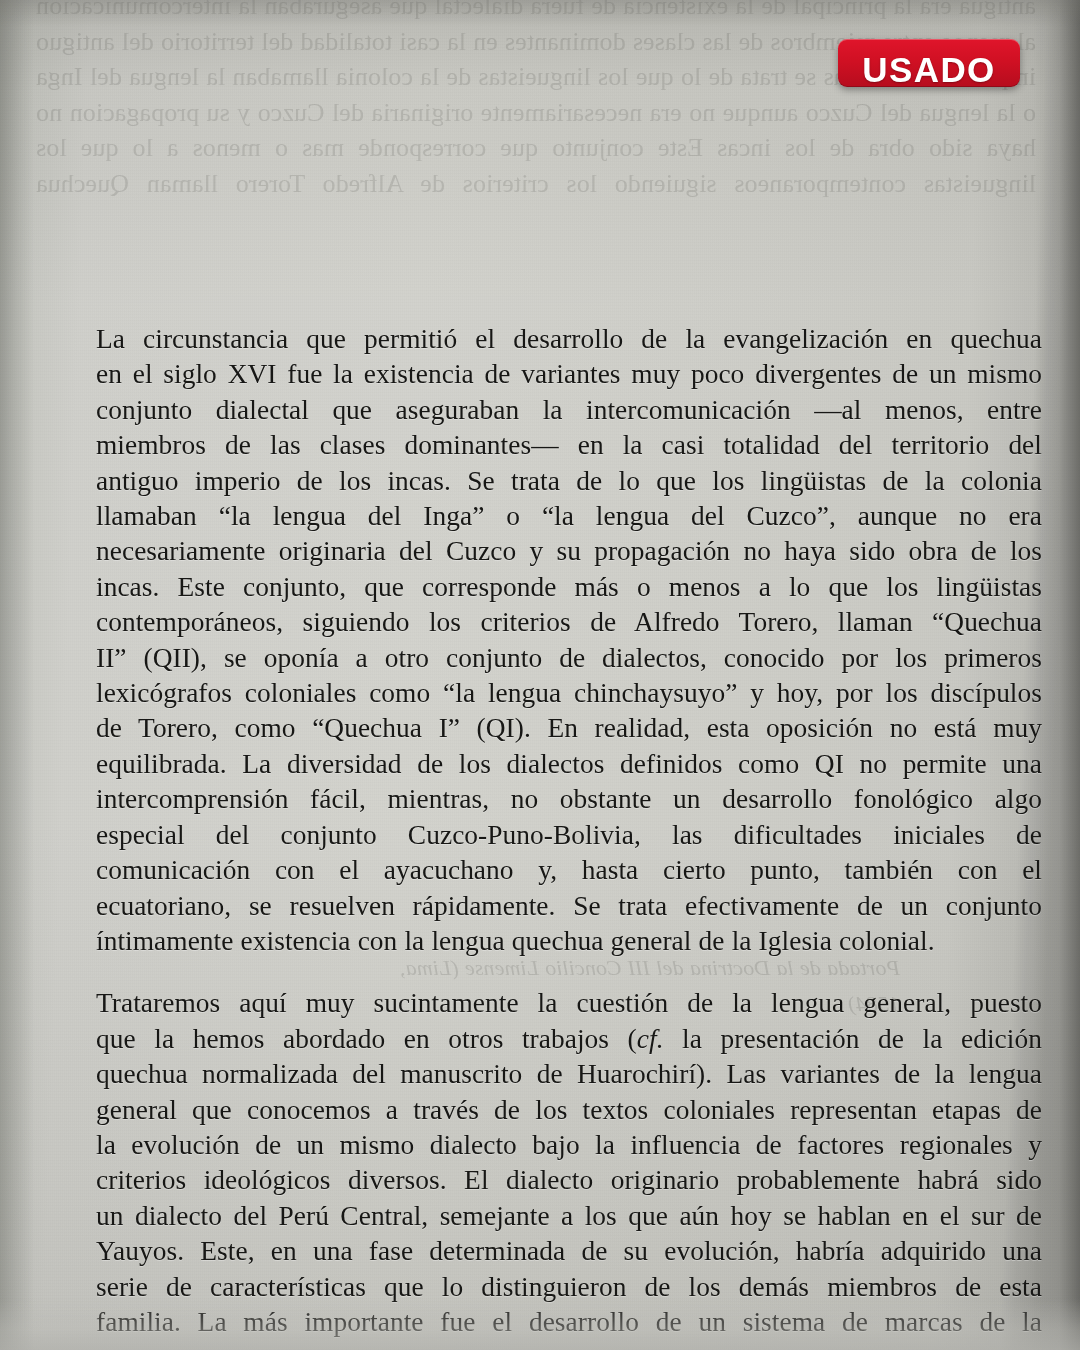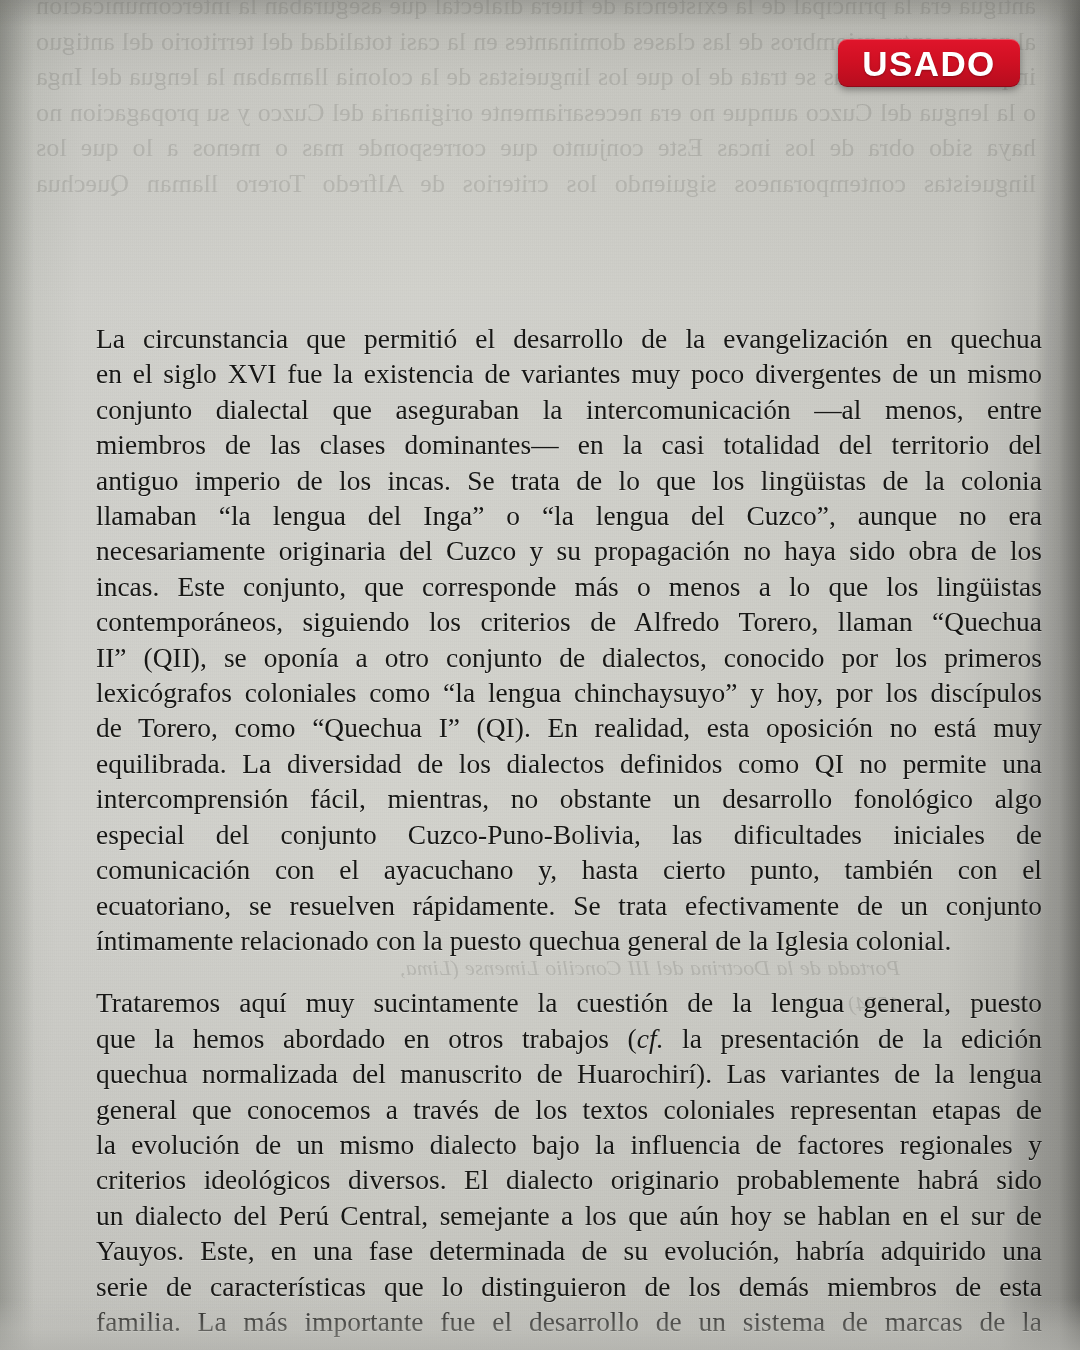--- a/index.html
+++ b/index.html
@@ -176,21 +176,21 @@
     top: 39px;
     width: 182px;
     height: 48px;
     border-radius: 9px;
     background: linear-gradient(180deg, #e0152b 0%, #d01023 46%, #b60d1e 100%);
     box-shadow:
       0 3px 7px rgba(0,0,0,0.34),
       inset 0 1px 0 rgba(255,255,255,0.28),
       inset 0 -1px 0 rgba(0,0,0,0.20);
     display: flex;
-    align-items: center;
+    align-items: flex-end;
     justify-content: center;
   }
 
   .badge-usado-label {
     font-family: "Liberation Sans", "DejaVu Sans", sans-serif;
     font-weight: 700;
     font-size: 35px;
     letter-spacing: 1.4px;
     color: #ffffff;
     line-height: 1;
@@ -252,21 +252,21 @@
       <span class="ln">incas. Este conjunto, que corresponde más o menos a lo que los lingüistas</span>
       <span class="ln">contemporáneos, siguiendo los criterios de Alfredo Torero, llaman “Quechua</span>
       <span class="ln">II” (QII), se oponía a otro conjunto de dialectos, conocido por los primeros</span>
       <span class="ln">lexicógrafos coloniales como “la lengua chinchaysuyo” y hoy, por los discípulos</span>
       <span class="ln">de Torero, como “Quechua I” (QI). En realidad, esta oposición no está muy</span>
       <span class="ln">equilibrada. La diversidad de los dialectos definidos como QI no permite una</span>
       <span class="ln">intercomprensión fácil, mientras, no obstante un desarrollo fonológico algo</span>
       <span class="ln">especial del conjunto Cuzco-Puno-Bolivia, las dificultades iniciales de</span>
       <span class="ln">comunicación con el ayacuchano y, hasta cierto punto, también con el</span>
       <span class="ln">ecuatoriano, se resuelven rápidamente. Se trata efectivamente de un conjunto</span>
-      <span class="ln last">íntimamente relacionado con la puesto quechua general de la Iglesia colonial.</span>
+      <span class="ln last">íntimamente existencia con la lengua quechua general de la Iglesia colonial.</span>
     </p>
 
     <p class="para-2">
       <span class="ln first">Trataremos aquí muy sucintamente la cuestión de la lengua general, puesto</span>
       <span class="ln" id="line-cf">que la hemos abordado en otros trabajos (<em>cf.</em> la presentación de la edición</span>
       <span class="ln">quechua normalizada del manuscrito de Huarochirí). Las variantes de la lengua</span>
       <span class="ln">general que conocemos a través de los textos coloniales representan etapas de</span>
       <span class="ln">la evolución de un mismo dialecto bajo la influencia de factores regionales y</span>
       <span class="ln">criterios ideológicos diversos. El dialecto originario probablemente habrá sido</span>
       <span class="ln">un dialecto del Perú Central, semejante a los que aún hoy se hablan en el sur de</span>

